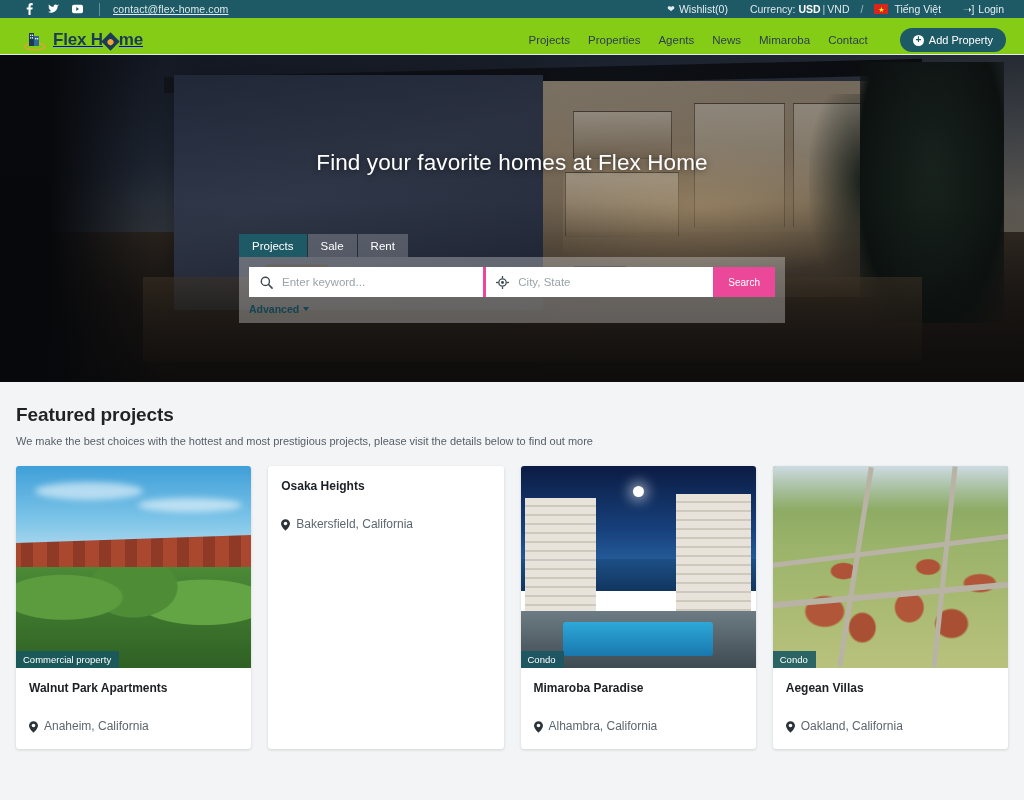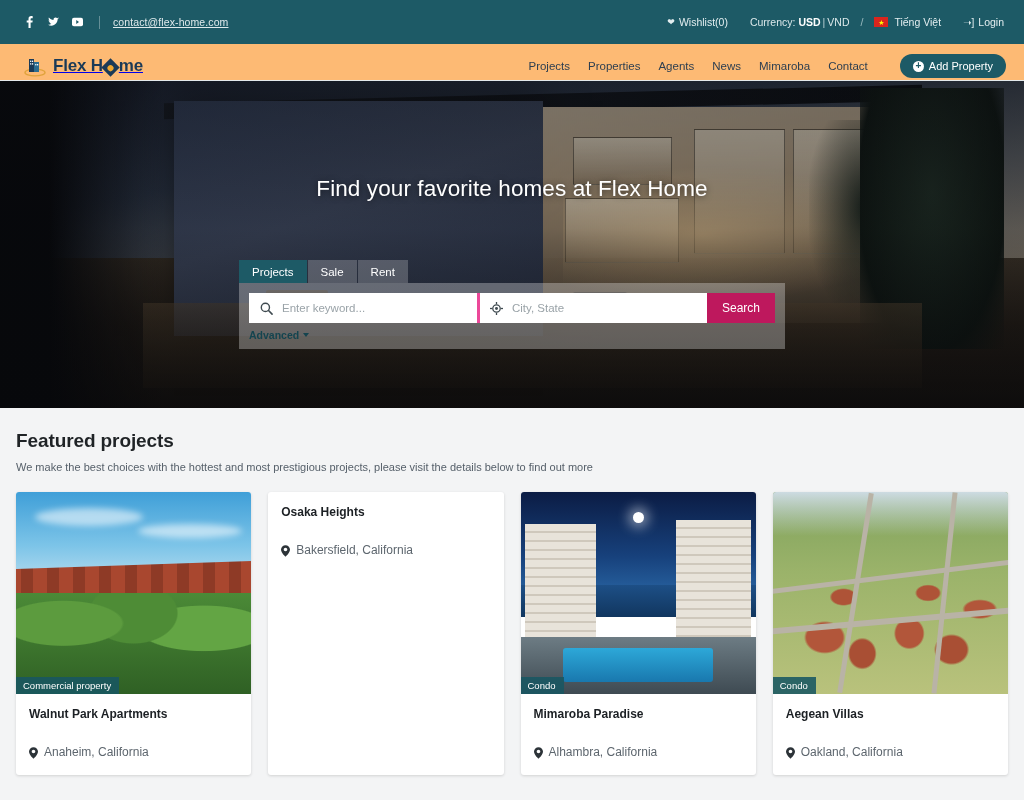--- a/index.html
+++ b/index.html
@@ -7,21 +7,21 @@
   html, body {
     width: 1024px; height: 800px;
     font-family: "Liberation Sans", sans-serif;
     background: #ffffff;
     overflow: hidden;
     -webkit-font-smoothing: antialiased;
   }
 
   
   .topbar {
-    height: 44px;
+    height: 18px;
     background: #1d5a66;
     display: flex;
     align-items: center;
     padding: 0 20px 0 24px;
     color: #e8f0f1;
     font-size: 10.5px;
   }
   .social-group { display: flex; align-items: center; gap: 13px; }
   .social-ico {
     width: 11px; height: 12px;
@@ -54,21 +54,21 @@
     margin-right: 6px; position: relative;
   }
   .flag::after {
     content: "★"; color: #ffff00; font-size: 7px; line-height: 1;
   }
   .login-ico { margin-right: 4px; font-size: 10px; }
 
   
   .header {
     height: 37px;
-    background: #fdba74;
+    background: #84cc16;
     display: flex; align-items: center;
     padding: 8px 18px 0 24px;
     border-bottom: 1px solid #e4e9eb;
   }
   .logo { display: flex; align-items: center; gap: 7px; }
   .logo-mark { width: 22px; height: 22px; position: relative; }
   .logo-text {
     font-size: 17px; font-weight: bold; color: #1b3a57;
     letter-spacing: -.2px; display: flex; align-items: center;
   }
@@ -202,22 +202,22 @@
   }
   .sf.second { flex: 0 0 230px; border-left: 3px solid #ec4899; padding-left: 10px; }
   .sf input {
     border: none; outline: none; flex: 1;
     font-size: 11.5px; font-family: inherit; color: #34495e;
     background: transparent;
   }
   .sf input::placeholder { color: #9aa3a8; }
   .ico-gray { color: #3f4a50; display: flex; align-items: center; }
   .search-btn {
-    background: #be185d; color: #fff; border: none;
-    padding: 0 15px; font-size: 12px; font-family: inherit;
+    background: #ec4899; color: #fff; border: none;
+    padding: 0 15px; font-size: 10px; font-family: inherit;
     cursor: pointer;
   }
   .advanced {
     margin-top: 6px; font-size: 10.5px; color: #14444f;
     cursor: pointer; display: inline-flex; align-items: center; gap: 4px;
     font-weight: 600;
   }
   .caret {
     width: 0; height: 0;
     border-left: 3.5px solid transparent;

